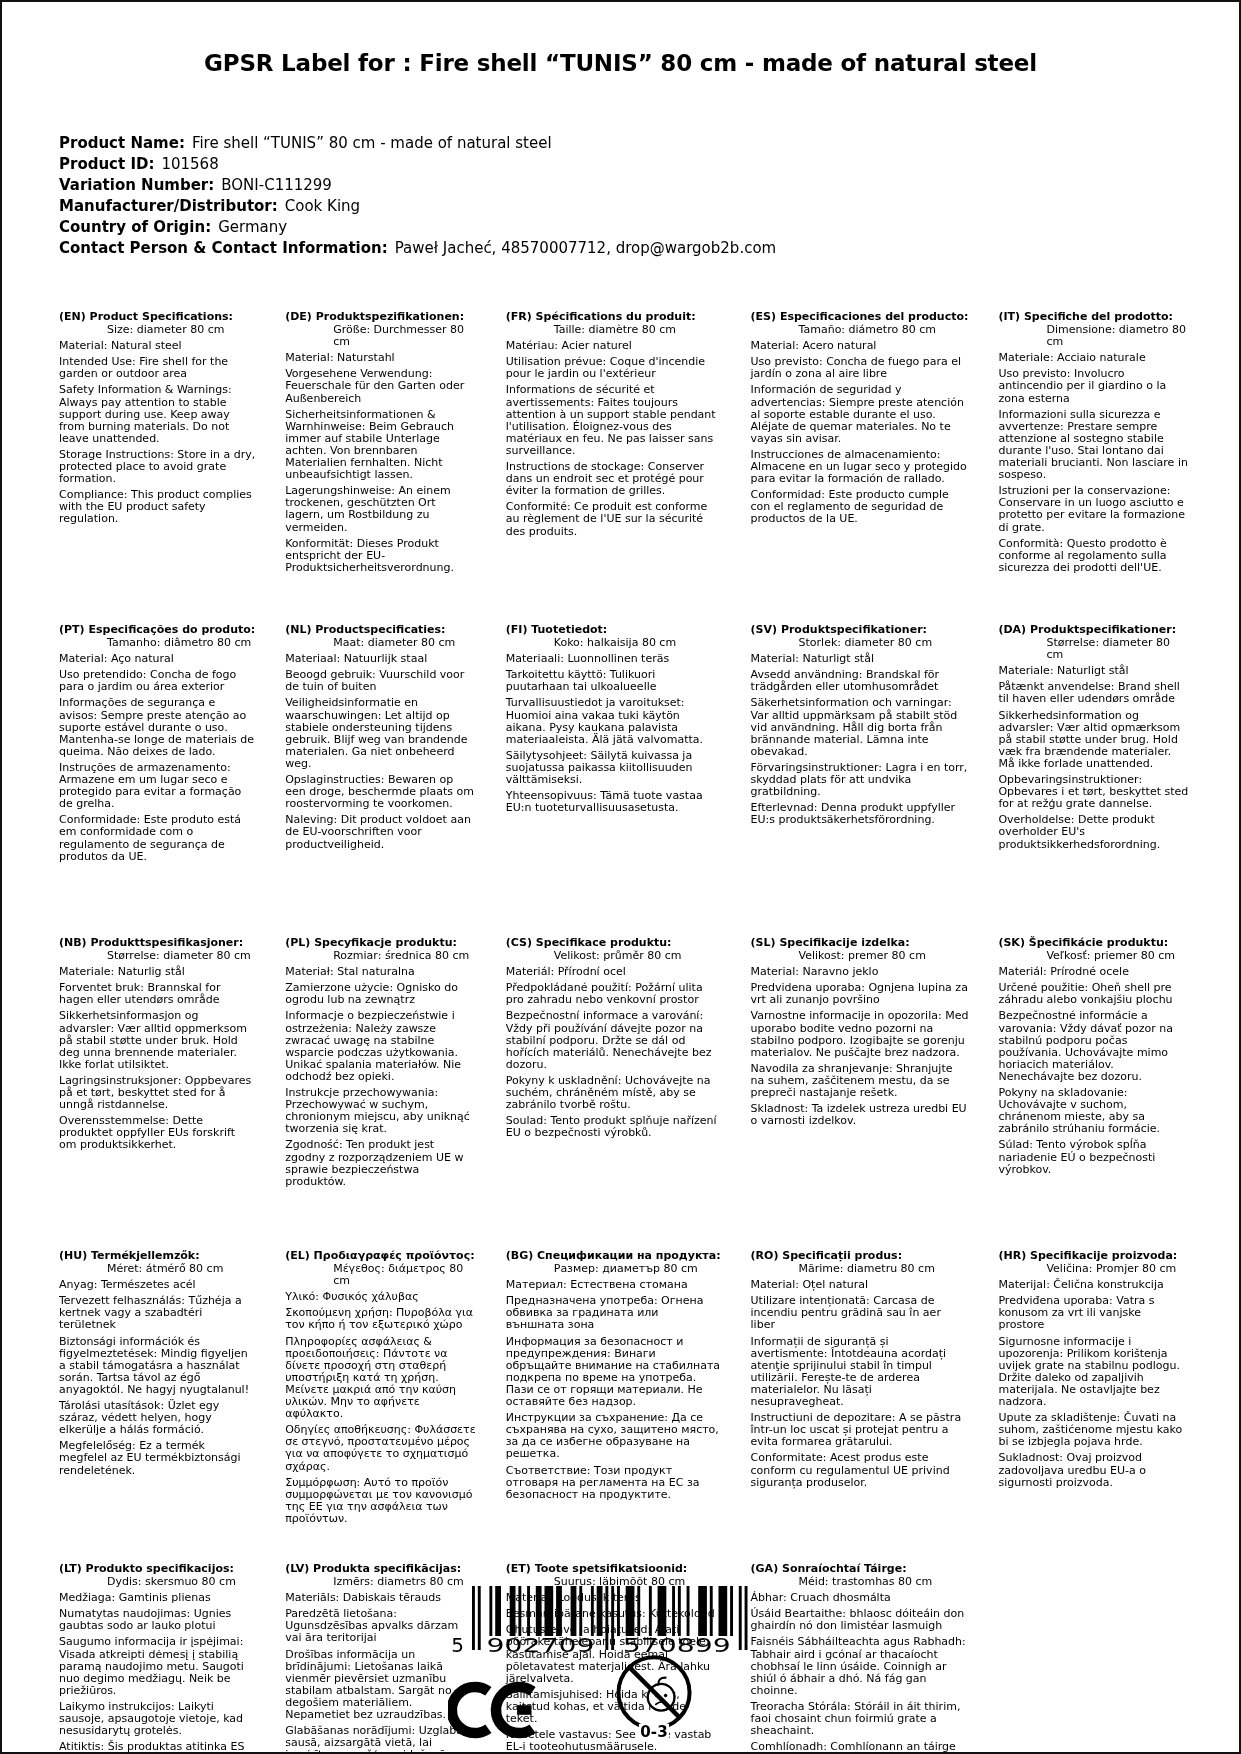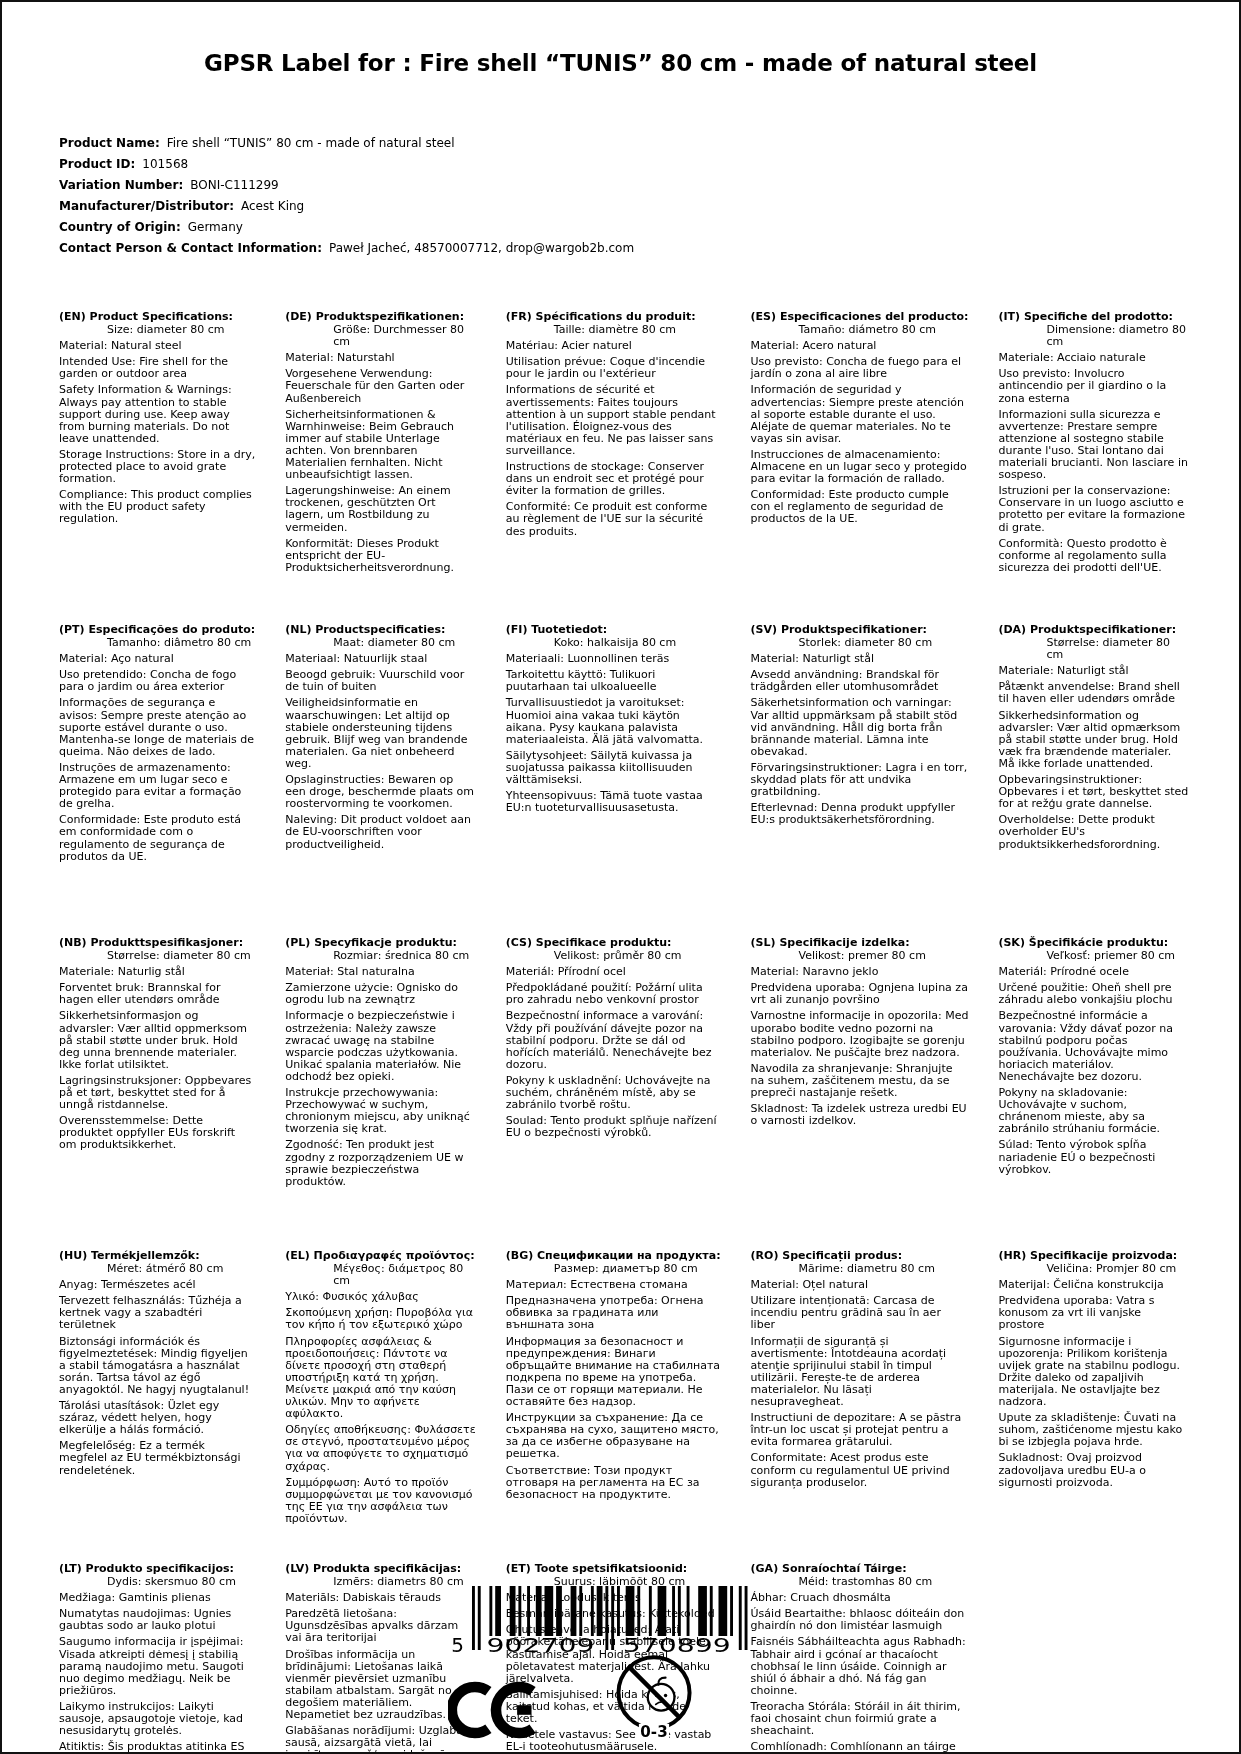--- a/index.html
+++ b/index.html
@@ -24,21 +24,21 @@
     font-size: 23px;
     font-weight: bold;
     letter-spacing: -0.2px;
     margin: 0;
   }
   .product-info {
     position: absolute;
     left: 57px;
     top: 131px;
   }
-  .info-row { font-size: 12px; line-height: 21px; white-space: nowrap; }
+  .info-row { font-size: 15px; line-height: 21px; white-space: nowrap; }
   .info-label { font-weight: bold; margin-right: 7px; }
   .lang-grid {
     position: absolute;
     left: 57px;
     top: 309px;
     width: 1130px;
     display: grid;
     grid-template-columns: repeat(5, 1fr);
     column-gap: 30px;
     grid-auto-rows: 313px;
@@ -92,21 +92,21 @@
     <div class="info-row">
       <span class="info-label">Product Name:</span><span class="info-value">Fire shell “TUNIS” 80 cm - made of natural steel</span>
     </div>
     <div class="info-row">
       <span class="info-label">Product ID:</span><span class="info-value">101568</span>
     </div>
     <div class="info-row">
       <span class="info-label">Variation Number:</span><span class="info-value">BONI-C111299</span>
     </div>
     <div class="info-row">
-      <span class="info-label">Manufacturer/Distributor:</span><span class="info-value">Acest King</span>
+      <span class="info-label">Manufacturer/Distributor:</span><span class="info-value">Cook King</span>
     </div>
     <div class="info-row">
       <span class="info-label">Country of Origin:</span><span class="info-value">Germany</span>
     </div>
     <div class="info-row">
       <span class="info-label">Contact Person &amp; Contact Information:</span><span class="info-value">Paweł Jacheć, 48570007712, drop@wargob2b.com</span>
     </div>
   </div>
 
   <div class="lang-grid" id="lang-grid">

